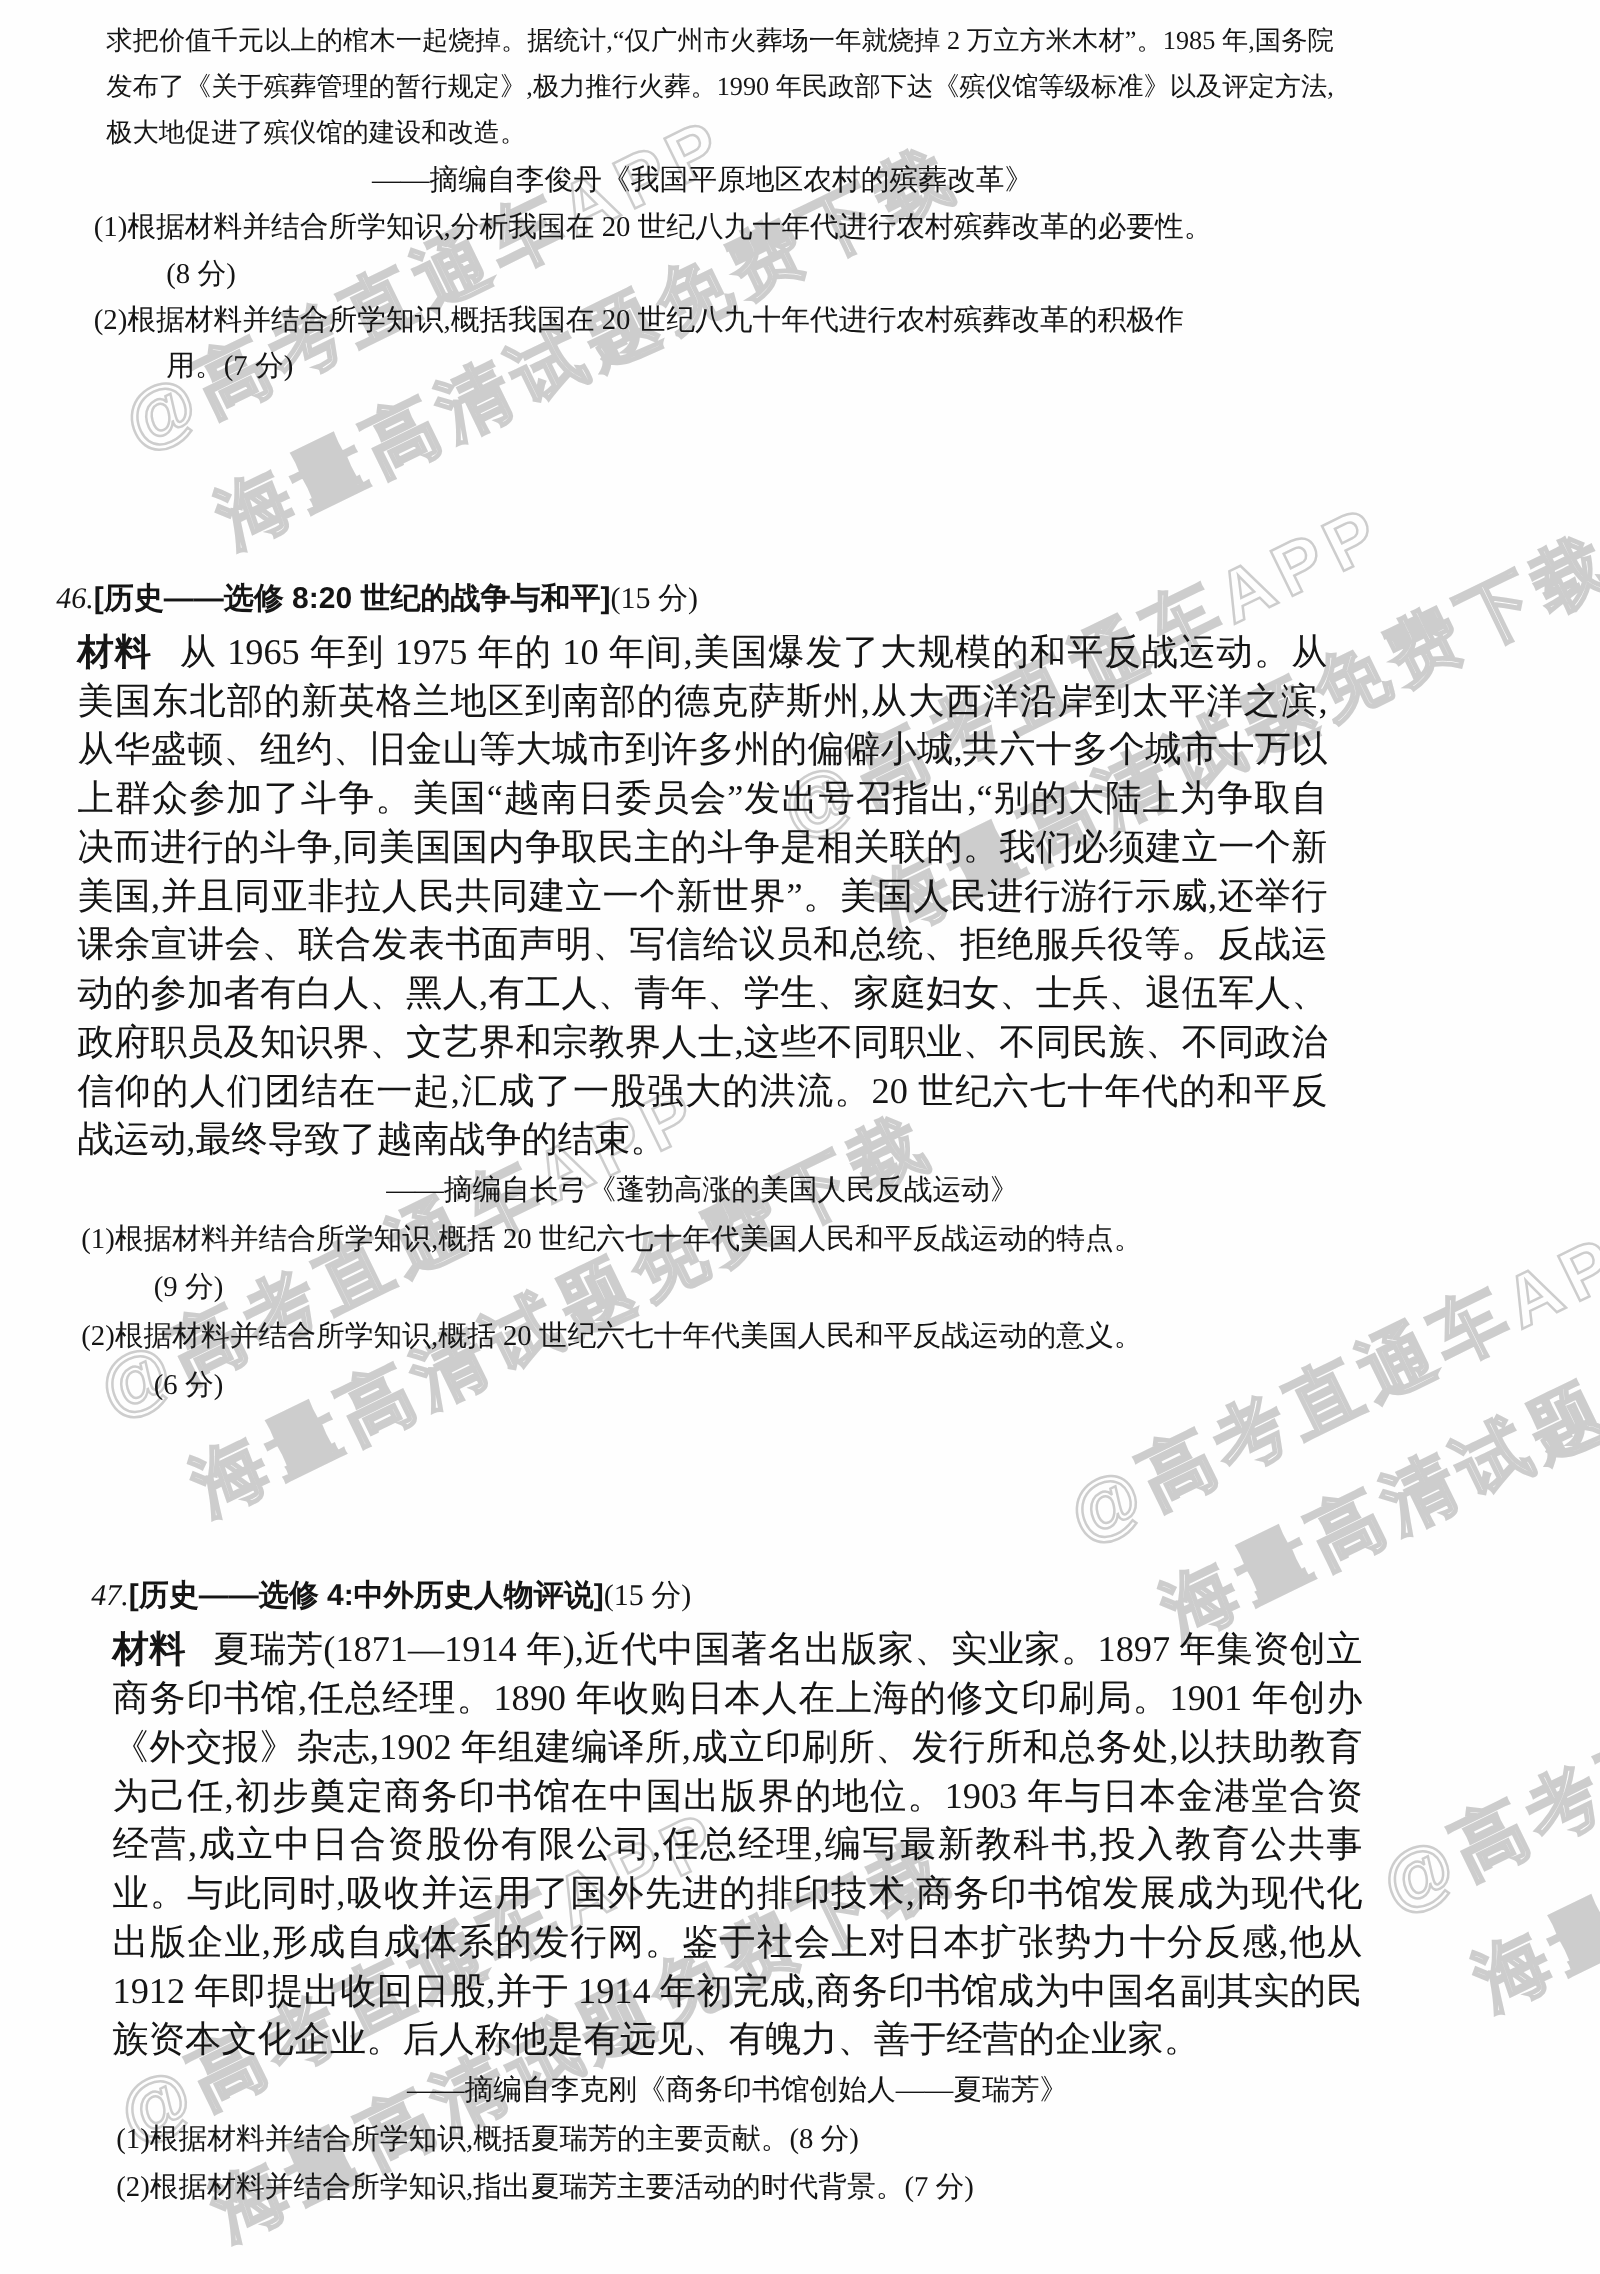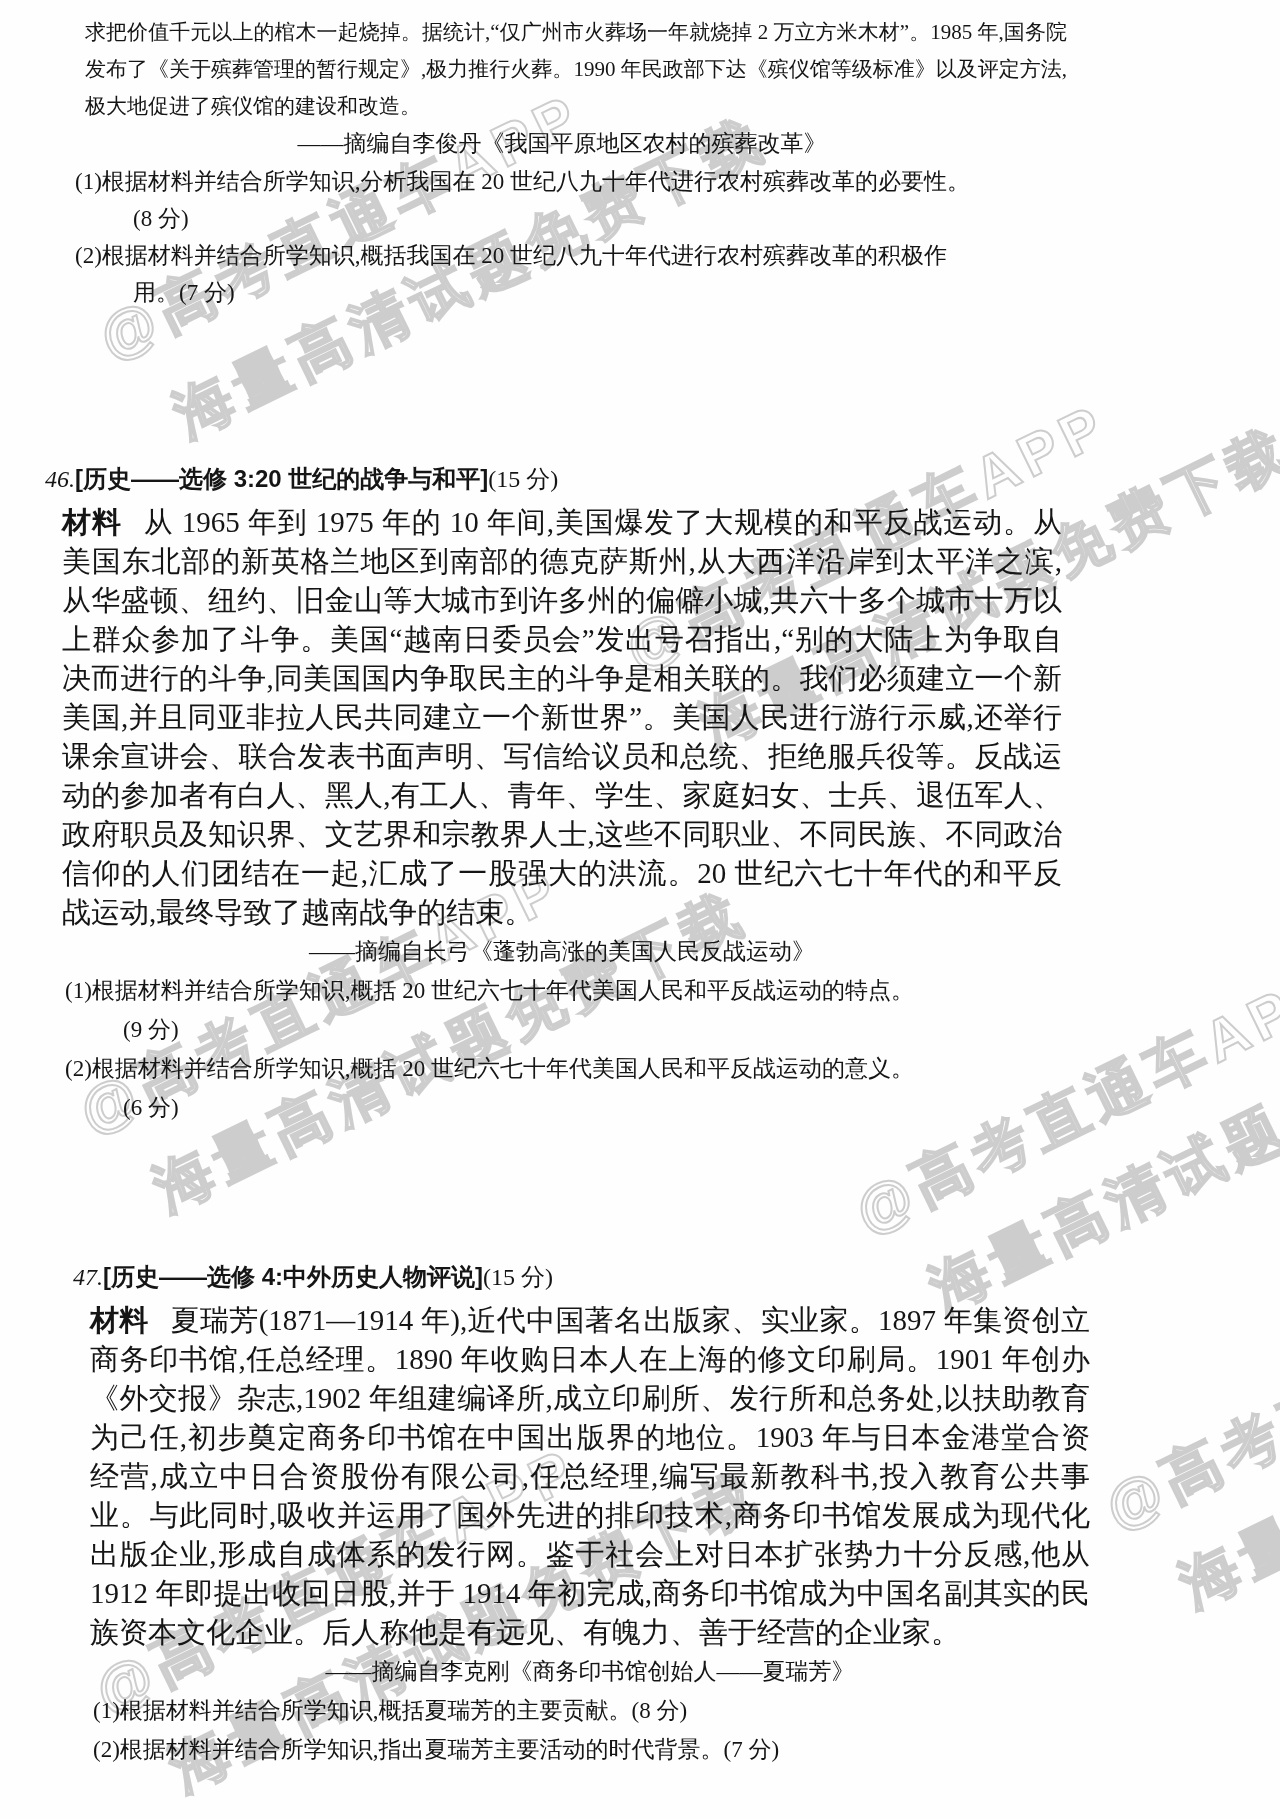--- a/index.html
+++ b/index.html
@@ -115,21 +115,21 @@
       <div class="qline cont">(8 分)</div>
     </div>
     <div class="subq">
       <div class="qline">(2)根据材料并结合所学知识,概括我国在 20 世纪八九十年代进行农村殡葬改革的积极作</div>
       <div class="qline cont">用。(7 分)</div>
     </div>
   </div>
 
   <div class="sec" id="sec46">
     <p class="section-heading">
-      <span class="qnum">46.</span><span class="title">[历史——选修 3:20 世纪的战争与和平]</span><span class="score">(15 分)</span>
+      <span class="qnum">46.</span><span class="title">[历史——选修 8:20 世纪的战争与和平]</span><span class="score">(15 分)</span>
     </p>
     <p class="material">
       <span class="label">材料</span><span>从 1965 年到 1975 年的 10 年间,美国爆发了大规模的和平反战运动。从美国东北部的新英格兰地区到南部的德克萨斯州,从大西洋沿岸到太平洋之滨,从华盛顿、纽约、旧金山等大城市到许多州的偏僻小城,共六十多个城市十万以上群众参加了斗争。美国“越南日委员会”发出号召指出,“别的大陆上为争取自决而进行的斗争,同美国国内争取民主的斗争是相关联的。我们必须建立一个新美国,并且同亚非拉人民共同建立一个新世界”。美国人民进行游行示威,还举行课余宣讲会、联合发表书面声明、写信给议员和总统、拒绝服兵役等。反战运动的参加者有白人、黑人,有工人、青年、学生、家庭妇女、士兵、退伍军人、政府职员及知识界、文艺界和宗教界人士,这些不同职业、不同民族、不同政治信仰的人们团结在一起,汇成了一股强大的洪流。20 世纪六七十年代的和平反战运动,最终导致了越南战争的结束。</span>
     </p>
     <p class="attribution">——摘编自长弓《蓬勃高涨的美国人民反战运动》</p>
     <div class="subq">
       <div class="qline">(1)根据材料并结合所学知识,概括 20 世纪六七十年代美国人民和平反战运动的特点。</div>
       <div class="qline cont">(9 分)</div>
     </div>
     <div class="subq">

